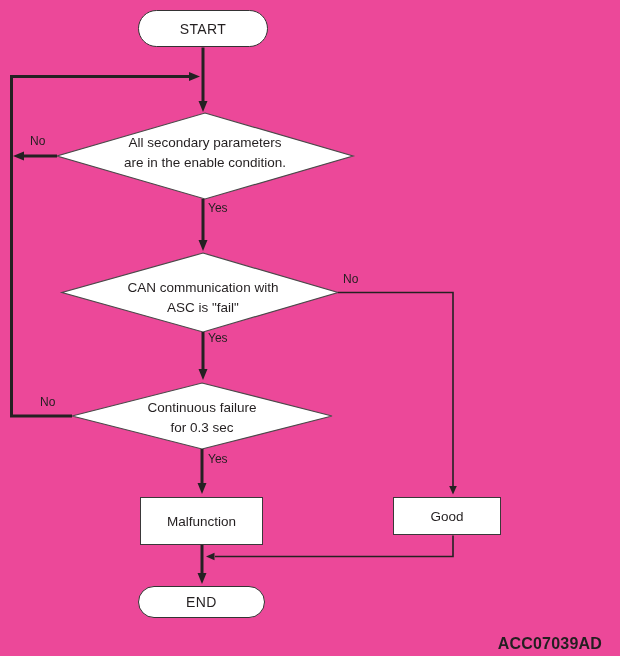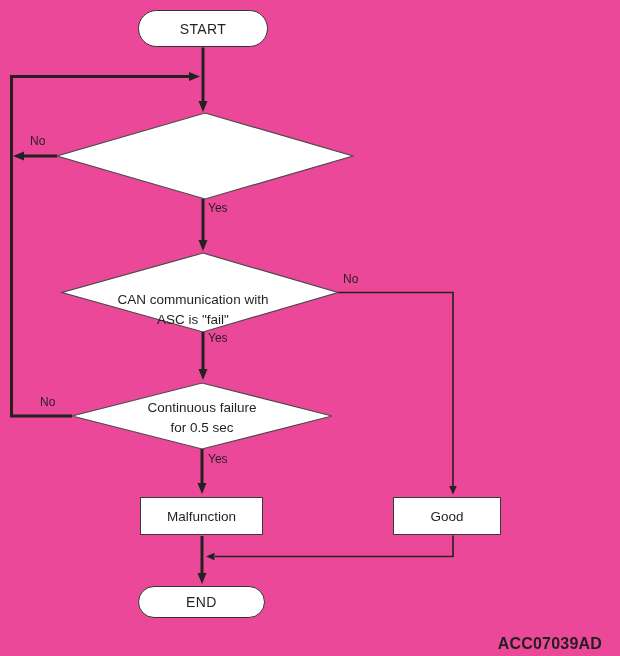--- a/index.html
+++ b/index.html
@@ -99,32 +99,34 @@
 
     <path class="thin" d="M338 292.5 H453 V486"></path>
     <polygon class="ah" points="453,494.5 449.2,486 456.8,486"></polygon>
 
     <path class="thin" d="M453 535.5 V556.5 H215"></path>
     <polygon class="ah" points="206,556.5 214.5,552.7 214.5,560.3"></polygon>
   </svg>
 
   <div class="node stadium" style="left:138px; top:10px; width:130px; height:37px;">START</div>
 
-  <div class="node rect" style="left:140px; top:497px; width:123px; height:38px;text-align:center;">Malfunction</div>
+  <div class="node rect" style="left:140px; top:497px; width:123px; height:48px;text-align:center;">Malfunction</div>
 
   <div class="node rect" style="left:393px; top:497px; width:108px; height:38px;">Good</div>
 
   <div class="node stadium" style="left:138px; top:586px; width:127px; height:32px;">END</div>
 
+  <div class="dtext" style="left:85px; top:133px; width:240px;">All secondary parameters
+are in the enable condition.</div>
 
-  <div class="dtext" style="left:73px; top:278px; width:240px;margin-top:12px;">CAN communication with
+  <div class="dtext" style="left:83px; top:278px; width:240px;">CAN communication with
 ASC is "fail"</div>
 
   <div class="dtext" style="left:82px; top:398px; width:240px;">Continuous failure
-for 0.5 sec</div>
+for 0.3 sec</div>
 
   <div class="elabel" style="left:30px; top:133px;">No</div>
   <div class="elabel" style="left:208px; top:200px;">Yes</div>
 
   <div class="elabel" style="left:343px; top:271px;">No</div>
   <div class="elabel" style="left:208px; top:330px;">Yes</div>
 
   <div class="elabel" style="left:40px; top:394px;">No</div>
   <div class="elabel" style="left:208px; top:451px;">Yes</div>
 

